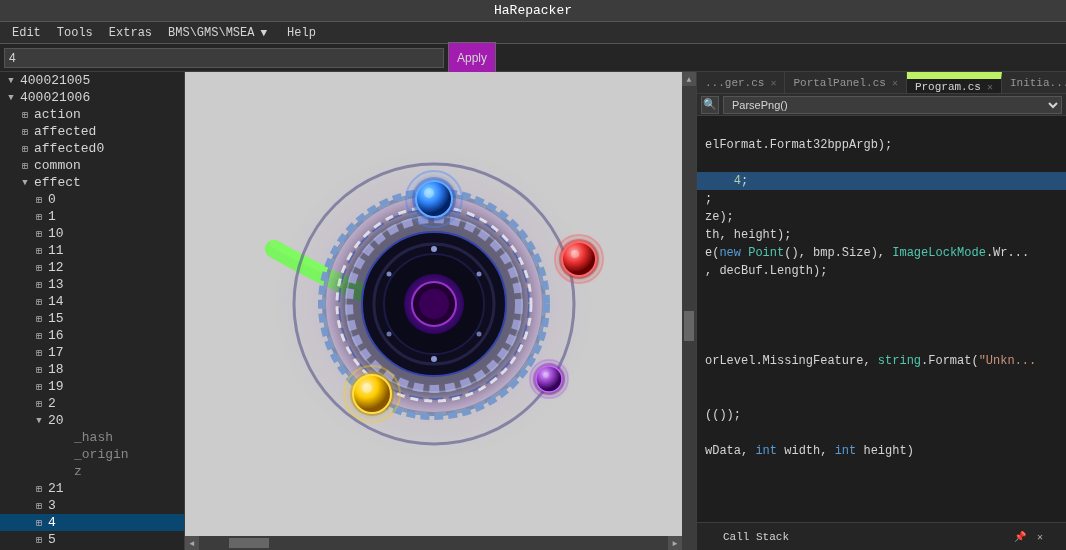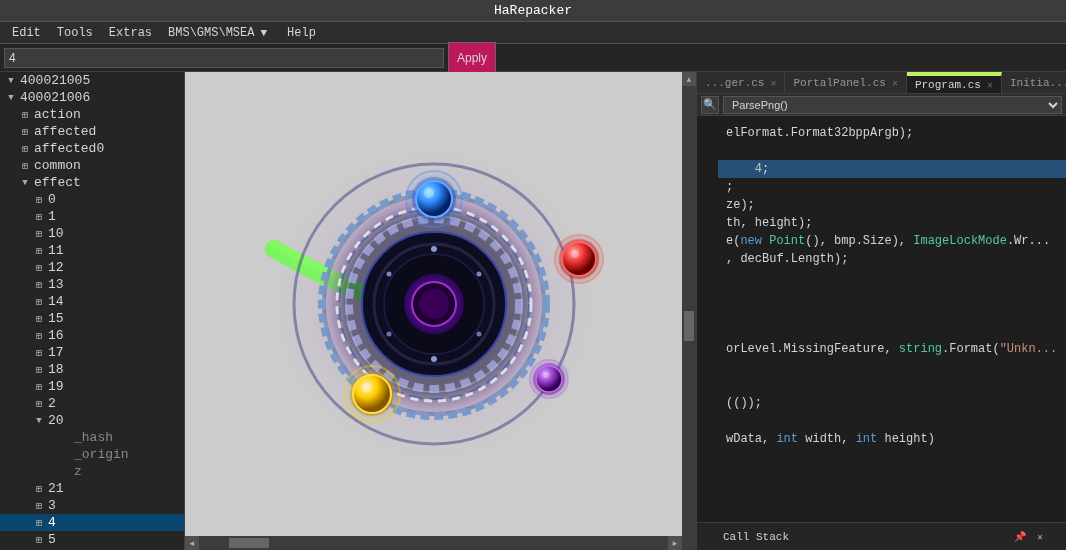--- a/index.html
+++ b/index.html
@@ -48,21 +48,21 @@
       background: #3c3c3c;
       border: 1px solid #555;
       color: #d4d4d4;
       font-size: 12px;
       height: 20px;
       width: 440px;
       padding: 0 4px;
       outline: none;
     }
     .apply-btn {
-      background: #be185d;
+      background: #a21caf;
       border: 1px solid #666;
       color: #d4d4d4;
       font-size: 12px;
       height: 32px;
       padding: 0 8px;
       margin-left: 4px;
       cursor: pointer;
     }
 
     
@@ -225,21 +225,21 @@
       font-size: 11px;
       color: #969696;
       border-right: 1px solid #3e3e3e;
       cursor: pointer;
       white-space: nowrap;
       background: #2d2d2d;
     }
     .code-tab.active {
       background: #1e1e1e;
       color: #d4d4d4;
-      border-top: 4px solid #bef264;
+      border-top: 7px solid #bef264;
     }
     .code-tab .close-btn {
       margin-left: 6px;
       font-size: 10px;
       color: #666;
     }
     .code-dropdown-bar {
       background: #2d2d2d;
       border-bottom: 1px solid #3e3e3e;
       height: 22px;
@@ -267,23 +267,22 @@
       font-size: 11px;
       display: flex;
       align-items: center;
       justify-content: center;
       cursor: pointer;
     }
     .code-content {
       flex: 1;
       overflow: hidden;
       background: #1e1e1e;
-      padding: 8px 0;
+      padding: 20px 0;
       position: relative;
-      margin-left: 21px;
     }
     .code-line {
       display: flex;
       min-height: 18px;
       line-height: 18px;
       font-size: 12px;
       padding: 0 8px;
       white-space: pre;
     }
     .keyword { color: #569cd6; }

